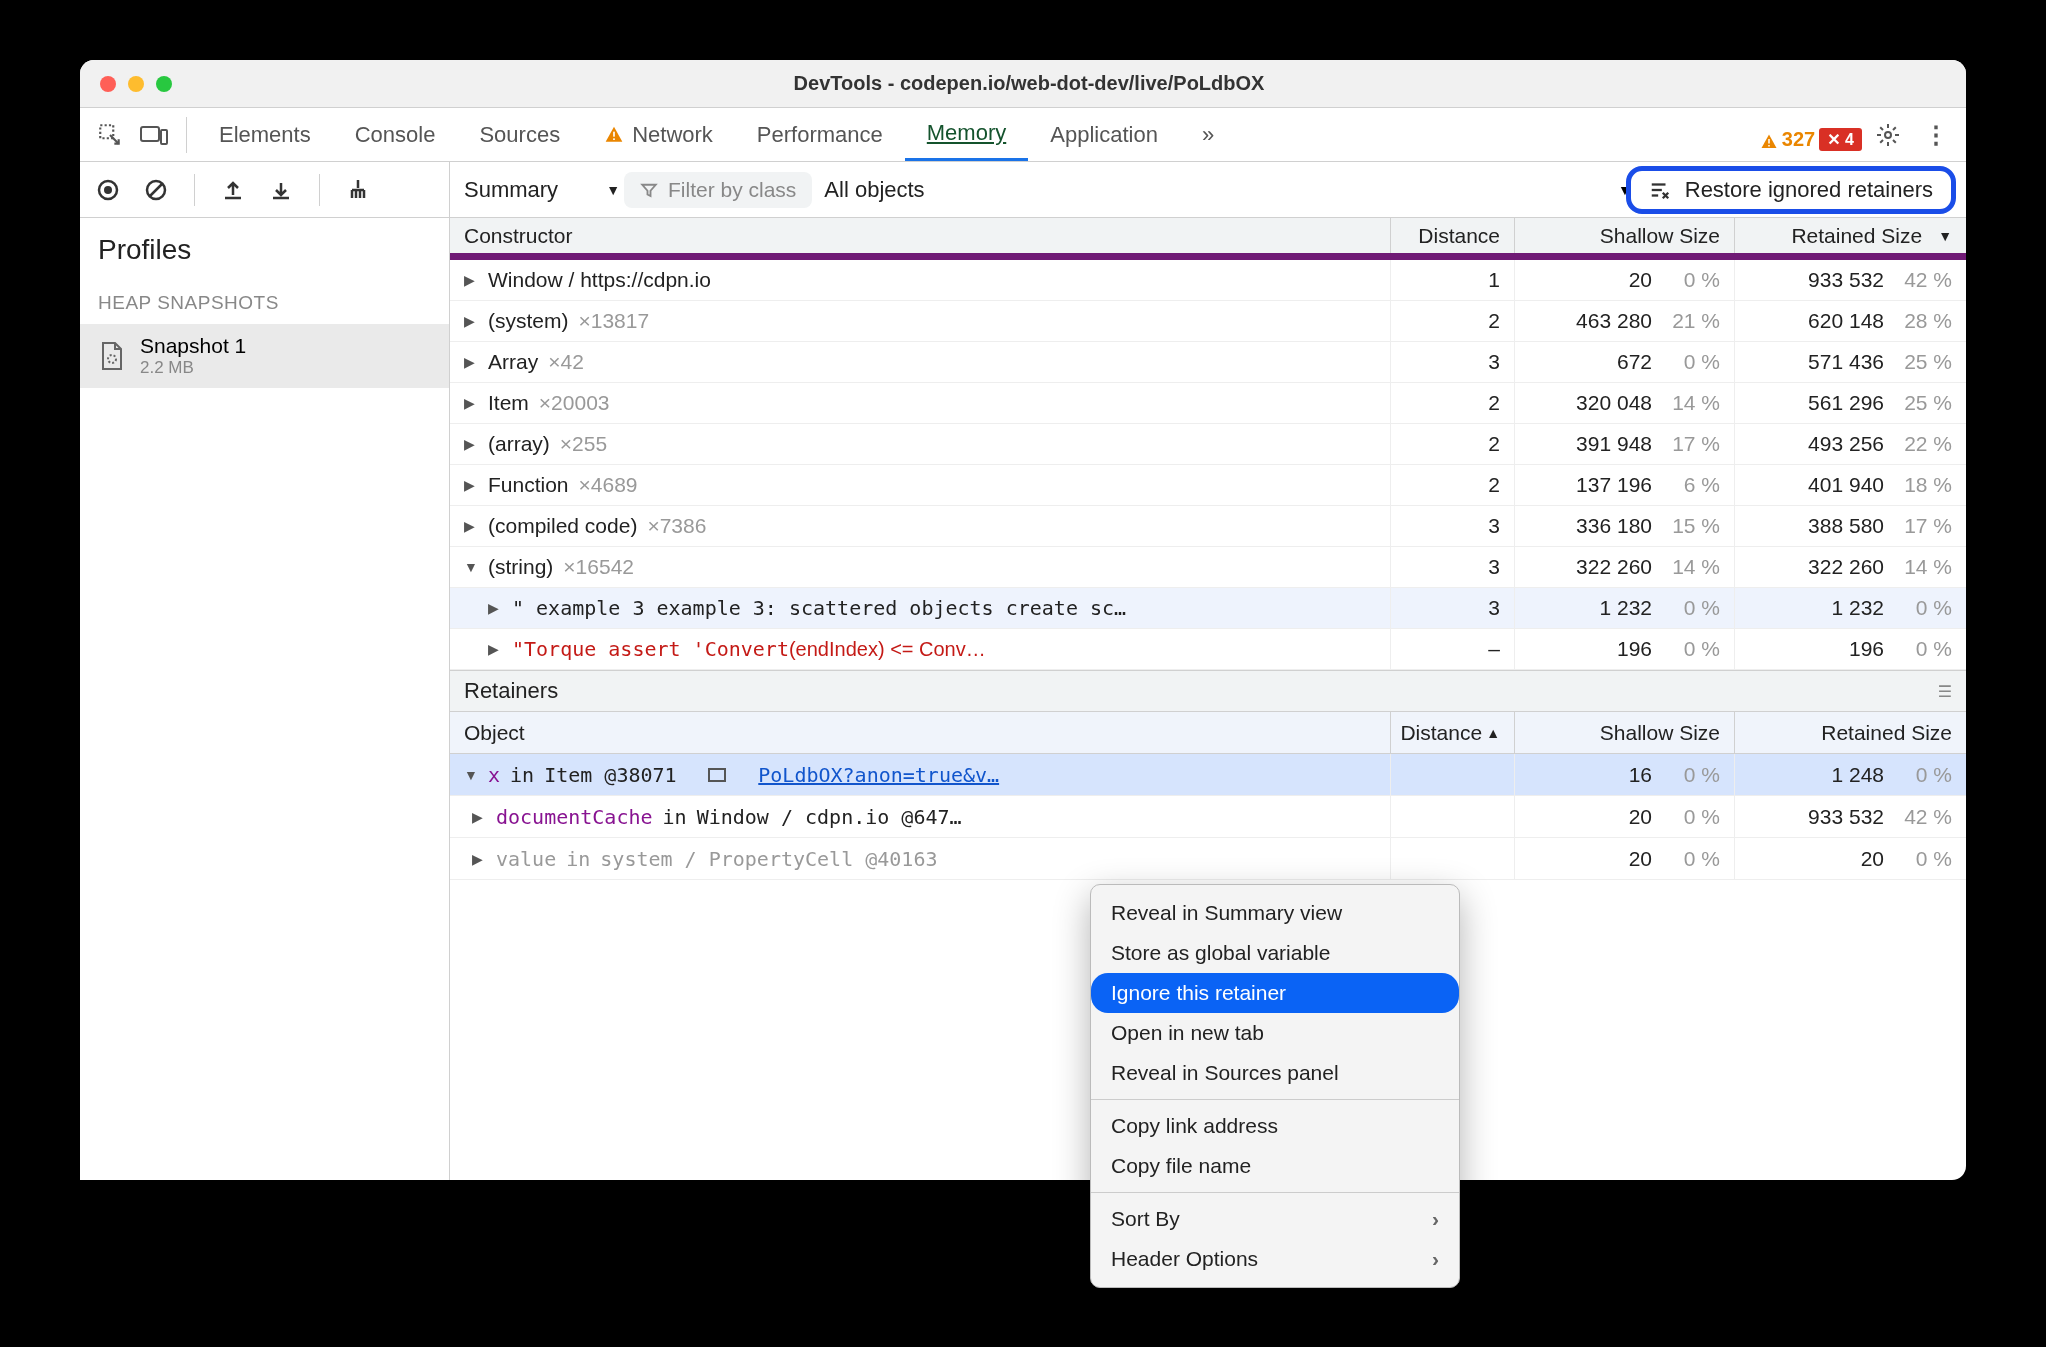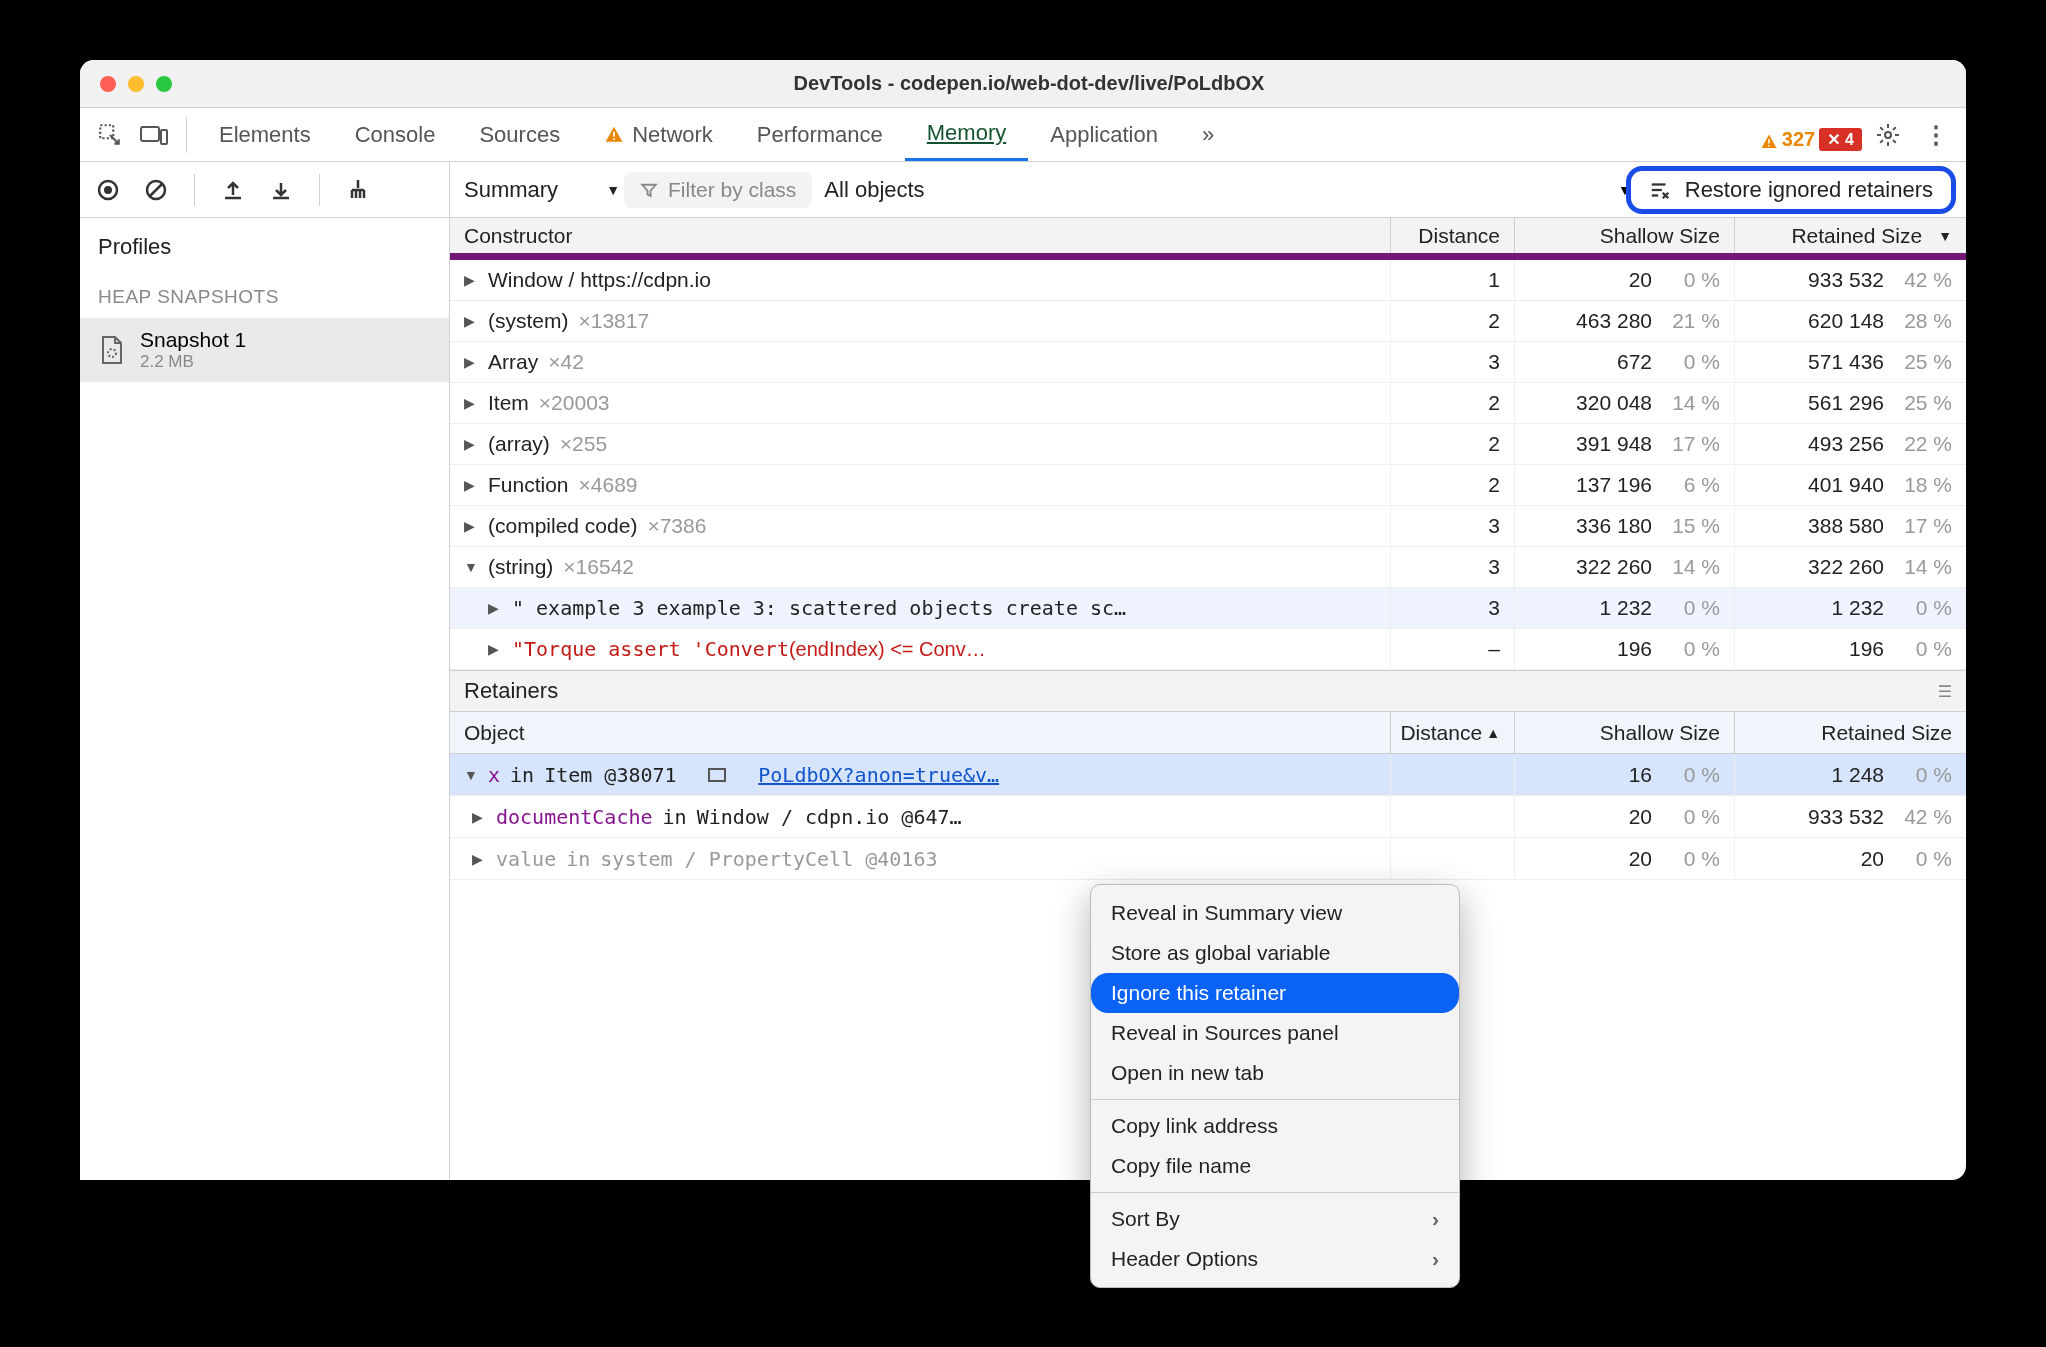--- a/index.html
+++ b/index.html
@@ -18,21 +18,21 @@
 .tab { padding: 0 22px; font-size: 22px; color: #555; height: 100%; display: flex; align-items: center; gap: 8px; cursor: pointer; }
 .tab.active { color: #14532d; border-bottom: 3px solid #1a73e8; text-decoration: underline; }
 .tab-right { margin-left: auto; display: flex; align-items: flex-end; gap: 4px; font-size: 20px; color: #555; }
 .badge-warn { color: #ea8600; font-weight: 600; }
 .badge-err { background: #d93025; color: #fff; font-size: 16px; padding: 2px 8px; border-radius: 3px; font-weight: 600; }
 .main { display: flex; height: 1018px; }
 .sidebar { width: 370px; border-right: 1px solid #d0d0d0; background: #fff; }
 .sidetools { height: 56px; border-bottom: 1px solid #d0d0d0; display: flex; align-items: center; padding: 0 12px; gap: 16px; }
 .sideicon { width: 32px; height: 32px; display: flex; align-items: center; justify-content: center; color: #333; }
 .sidetools-sep { width: 1px; height: 32px; background: #d0d0d0; margin: 0 6px; }
-.profiles-hdr { padding: 16px 18px; font-size: 22px; color: #222; }
+.profiles-hdr { padding: 16px 18px; font-size: 28px; color: #222; }
 .heap-hdr { padding: 10px 18px; font-size: 19px; color: #888; font-weight: 400; letter-spacing: 0.5px; }
 .snap-item { background: #eaeaea; padding: 10px 18px; display: flex; align-items: center; gap: 14px; }
 .snap-icon { width: 28px; height: 28px; display: flex; align-items: center; justify-content: center; color: #555; }
 .snap-name { font-size: 21px; color: #000000; }
 .snap-size { font-size: 17px; color: #888; }
 .content { flex: 1; display: flex; flex-direction: column; overflow: visible; }
 .toolbar { height: 56px; border-bottom: 1px solid #d0d0d0; display: flex; align-items: center; padding: 0 14px; gap: 4px; }
 .dropdown { display: flex; align-items: center; gap: 48px; font-size: 22px; color: #222; cursor: pointer; }
 .filter-pill { background: #f1f3f4; border-radius: 8px; padding: 6px 16px; display: flex; align-items: center; gap: 10px; font-size: 21px; color: #888; }
 .allobj { font-size: 22px; color: #222; margin-left: 8px; }
@@ -390,24 +390,24 @@
       <div class="cm-item">
         <span>Reveal in Summary view</span>
       </div>
       <div class="cm-item">
         <span>Store as global variable</span>
       </div>
       <div class="cm-item hover">
         <span>Ignore this retainer</span>
       </div>
       <div class="cm-item">
+        <span>Open in new tab</span>
+      </div>
+      <div class="cm-item">
         <span>Reveal in Sources panel</span>
-      </div>
-      <div class="cm-item">
-        <span>Open in new tab</span>
       </div>
       <div class="cm-sep"></div>
       <div class="cm-item">
         <span>Copy link address</span>
       </div>
       <div class="cm-item">
         <span>Copy file name</span>
       </div>
       <div class="cm-sep"></div>
       <div class="cm-item">

